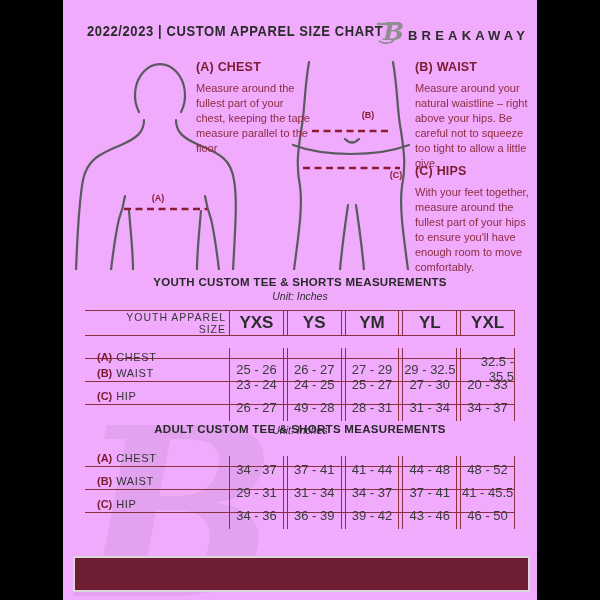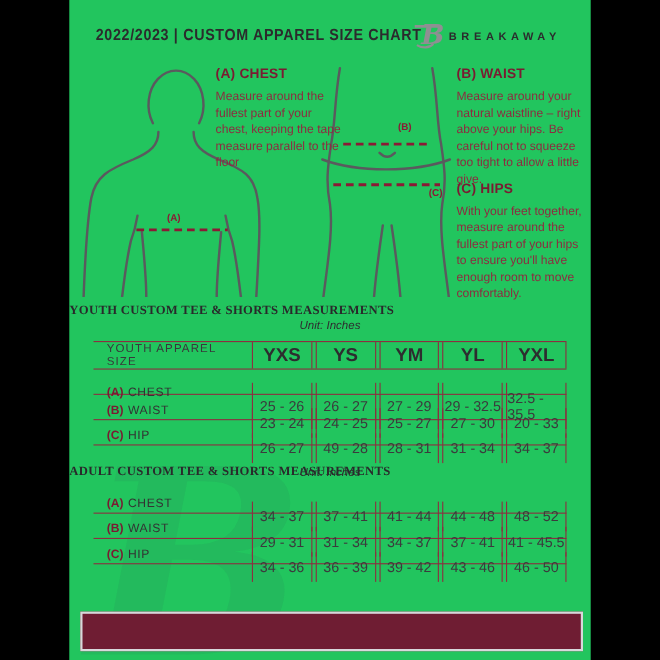--- a/index.html
+++ b/index.html
@@ -2,31 +2,31 @@
 <html><head>
 <meta charset="utf-8">
 <style>
   html,body{margin:0;padding:0;}
   body{
     width:600px;height:600px;position:relative;background:#000;
     font-family:"Liberation Sans", sans-serif;overflow:hidden;
   }
   .doc{
     position:absolute;left:63px;top:0;width:474px;height:600px;
-    background:#22c55e;overflow:hidden;
+    background:#f0abfc;overflow:hidden;
   }
   
   .hdr-title{
     position:absolute;left:24px;top:23px;font-size:13px;font-weight:bold;
     color:#2b2b2d;letter-spacing:.6px;transform:scaleY(1.12);transform-origin:left top;
     white-space:nowrap;
   }
   .logo{position:absolute;left:312px;top:15px;}
   .brand{
-    position:absolute;left:345px;top:28px;font-size:10px;font-weight:bold;
+    position:absolute;left:345px;top:28px;font-size:13px;font-weight:bold;
     color:#2b2b2d;letter-spacing:4.2px;white-space:nowrap;
   }
   
   .inst{position:absolute;width:118px;z-index:2;}
   .inst h3{margin:0 0 7px;font-size:12.5px;font-weight:bold;color:#7A1B32;letter-spacing:.2px;}
   .inst p{margin:0;font-size:11px;color:#8D2C40;line-height:1.36;}
   .inst-chest{left:133px;top:60px;}
   .inst-waist{left:352px;top:60px;}
   .inst-hips{left:352px;top:164px;}
   
@@ -34,28 +34,28 @@
   .fig-torso{left:10px;top:58px;}
   .fig-lower{left:227px;top:56px;}
   .marker{
     position:absolute;z-index:2;font-size:9px;font-weight:bold;color:#8B1A35;
     width:30px;text-align:center;
   }
   .marker-a{left:80px;top:193px;}
   .marker-b{left:290px;top:110px;}
   .marker-c{left:318px;top:170px;}
   
-  .tbl-title{position:absolute;left:0;width:474px;
-    font-size:11.5px;font-weight:bold;color:#29292b;letter-spacing:.3px;z-index:2;font-family:Liberation Serif, serif;}
+  .tbl-title{position:absolute;left:0;width:474px;text-align:center;
+    font-size:11.5px;font-weight:bold;color:#29292b;letter-spacing:.3px;z-index:2;}
   .tbl-unit{position:absolute;left:0;width:474px;text-align:center;
     font-size:10.5px;font-weight:normal;font-style:italic;color:#2e2e30;z-index:2;}
   .t1-title{top:276px;} .t1-unit{top:290px;}
   .t2-title{top:410px;margin-top:13px;} .t2-unit{top:424px;}
   .tbl{position:absolute;left:22px;width:430px;z-index:2;}
-  .tbl-youth{top:310px;} .tbl-adult{top:444px;}
+  .tbl-youth{top:310px;text-align:right;} .tbl-adult{top:444px;}
   .row{
     display:grid;grid-template-columns:141px repeat(5,1fr);column-gap:3px;
     height:22px;border-bottom:1.6px solid #8C2F40;
   }
   .row.head{height:24px;border-top:1.6px solid #8C2F40;}
   .cell{display:flex;align-items:center;justify-content:center;height:100%;box-sizing:border-box;}
   .cell-label{justify-content:flex-start;padding-left:12px;}
   .head .cell-label{font-size:10.5px;color:#38383a;letter-spacing:1px;}
   .cell-size{
     font-size:17px;font-weight:bold;color:#2d2d2f;

